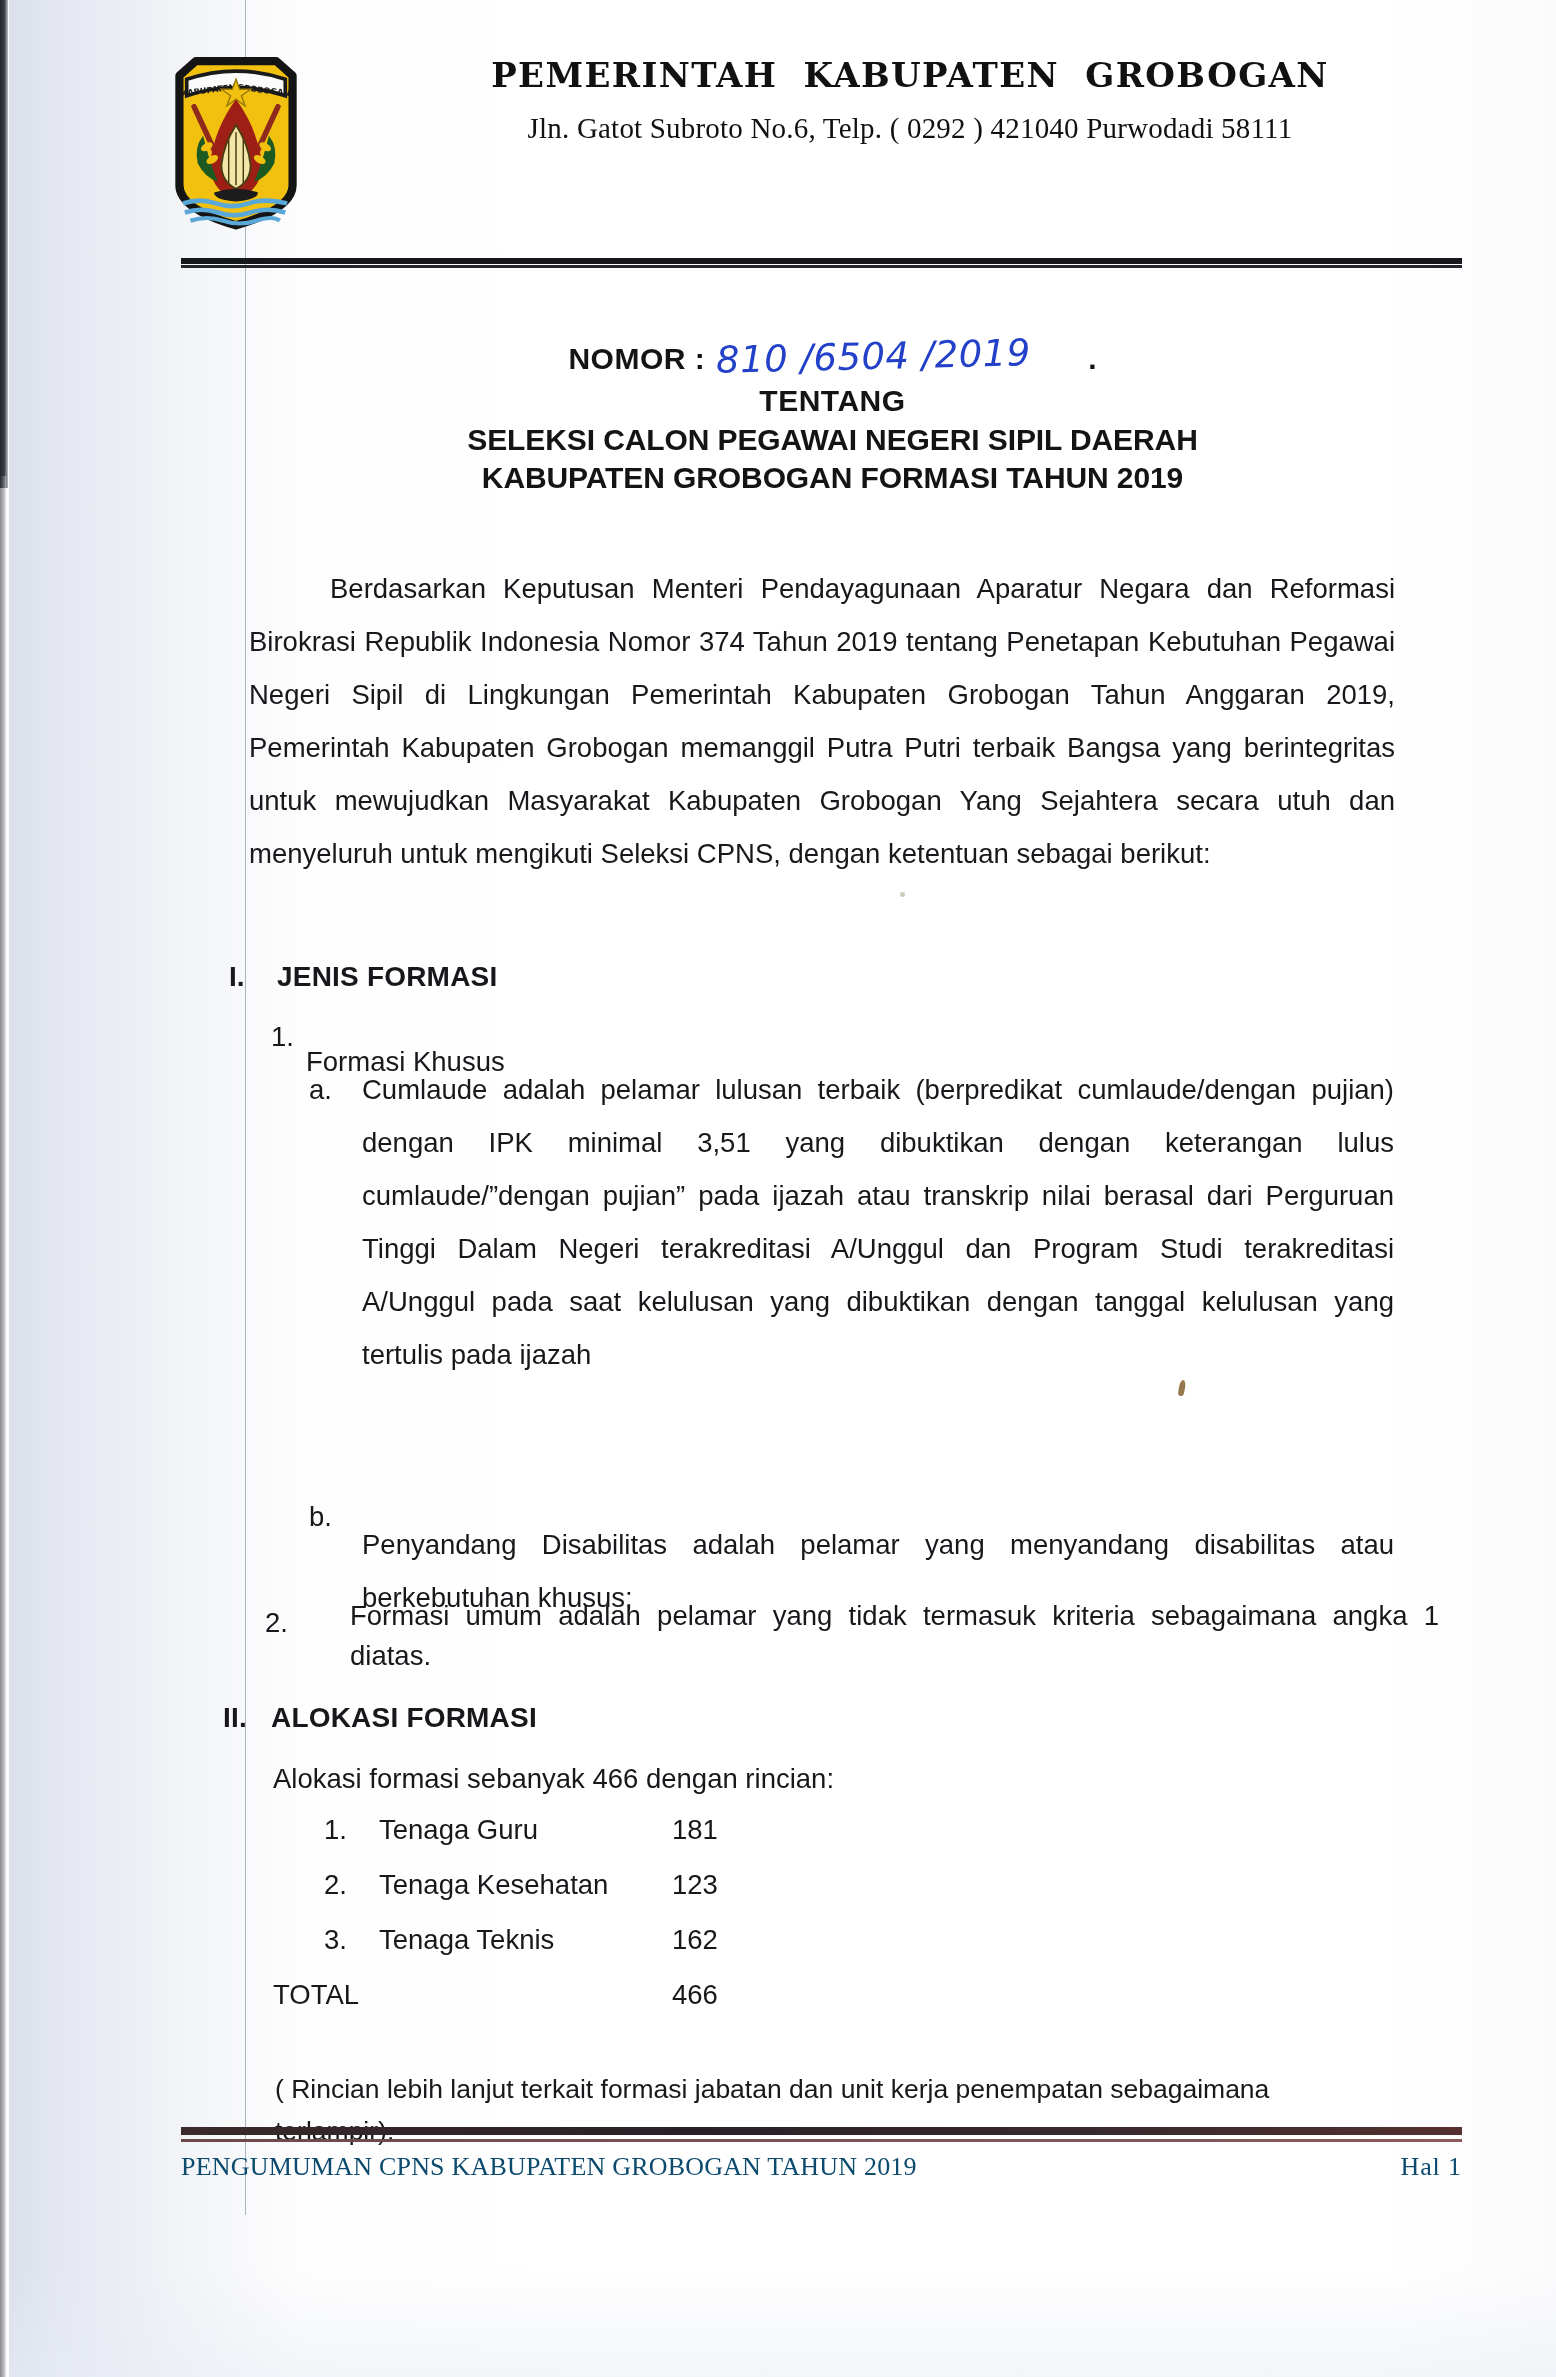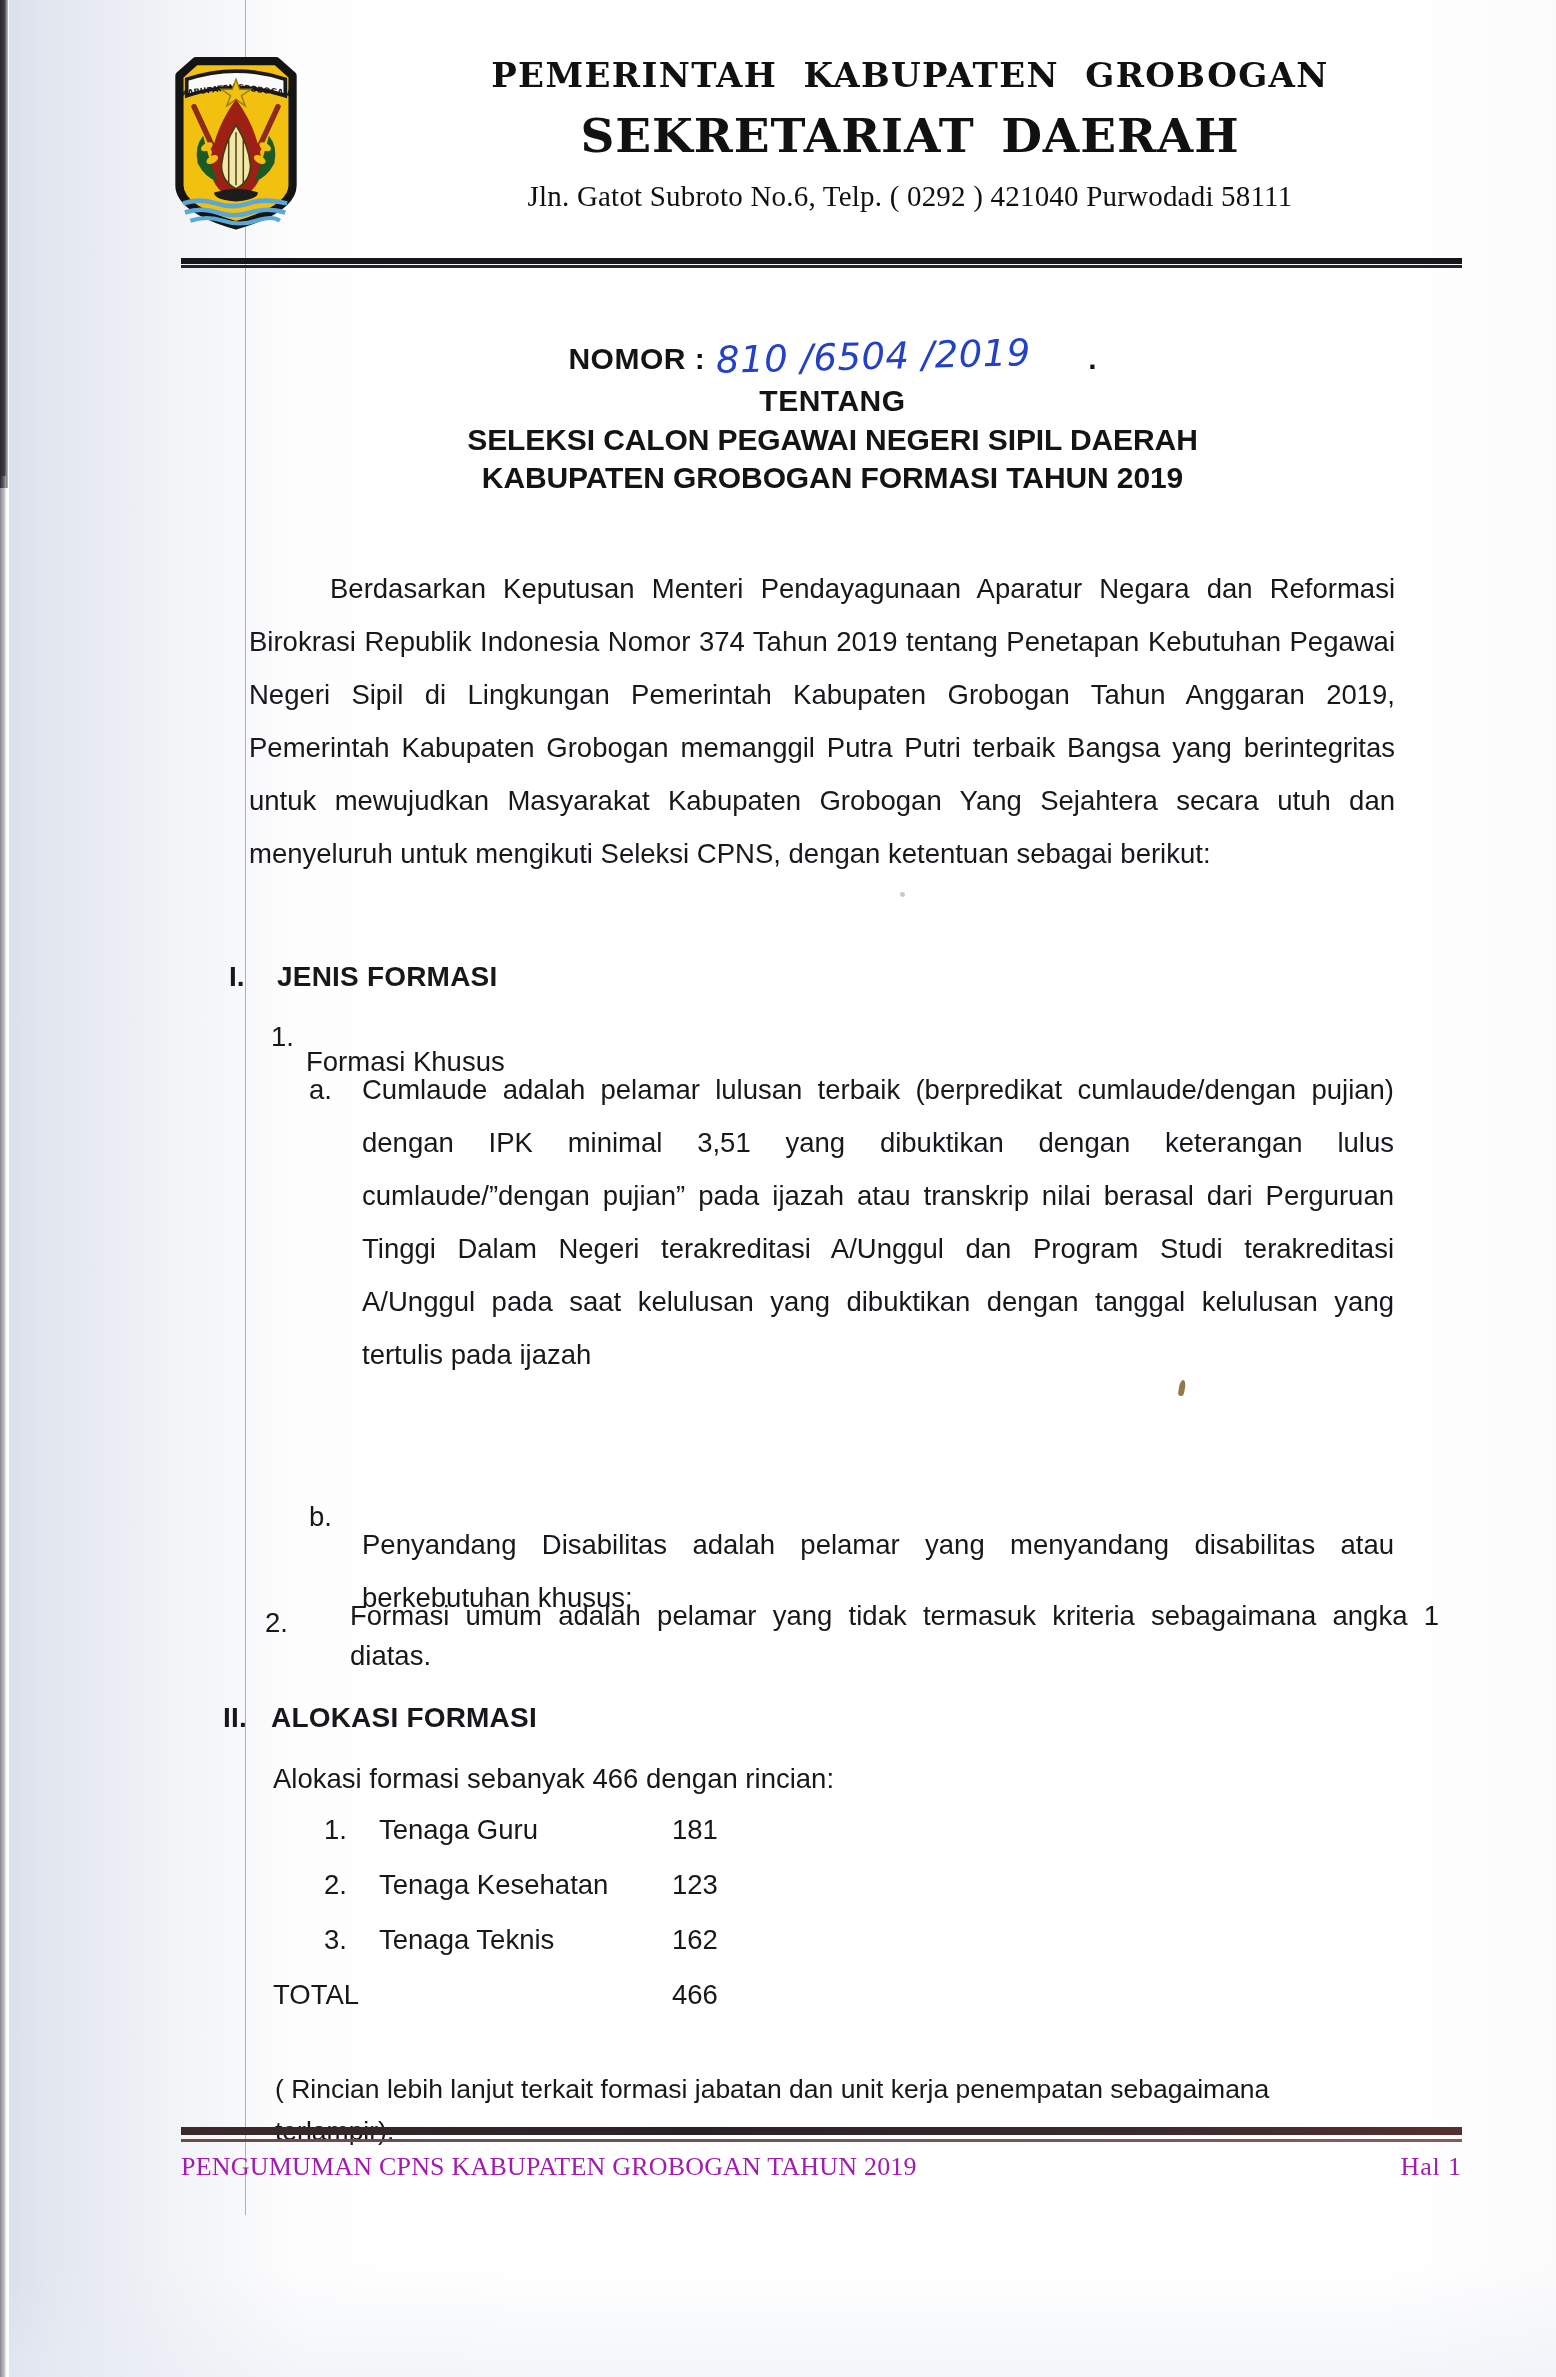--- a/index.html
+++ b/index.html
@@ -271,21 +271,21 @@
   }
   .footer-text {
     position: absolute;
     left: 181px; top: 2152px;
     width: 1281px;
     display: flex;
     justify-content: space-between;
     align-items: baseline;
     font-family: "Liberation Serif", serif;
     font-size: 26px;
-    color: #a21caf;
+    color: #0c4a6e;
     letter-spacing: 0.2px;
   }
   .footer-page { letter-spacing: 0.9px; }
 </style>
 </head>
 <body>
 
 <div class="page">
 
   <div class="sheet"></div>
@@ -326,21 +326,20 @@
         <path d="M56 158 Q80 150 104 158 Q104 166 80 168 Q56 166 56 158 Z" fill="#1c1c1c"></path>
 
         <path d="M22 170 Q40 164 58 170 T94 170 T136 170" stroke="#5aa8d8" stroke-width="5" fill="none"></path>
         <path d="M24 180 Q42 174 60 180 T96 180 T134 180" stroke="#5aa8d8" stroke-width="5" fill="none"></path>
         <path d="M30 189 Q48 183 66 189 T102 189 T128 189" stroke="#5aa8d8" stroke-width="4.5" fill="none"></path>
       </svg>
     </div>
 
     <div class="header-text">
       <div class="line1">PEMERINTAH  KABUPATEN  GROBOGAN</div>
-      <div class="line2">SEKRETARIAT DAERAH</div>
       <div class="line3">Jln. Gatot Subroto No.6, Telp. ( 0292 ) 421040  Purwodadi 58111</div>
     </div>
 
     <div class="rule-top">
       <div class="thick"></div>
       <div class="gap"></div>
       <div class="thin"></div>
     </div>
   </div>
 

